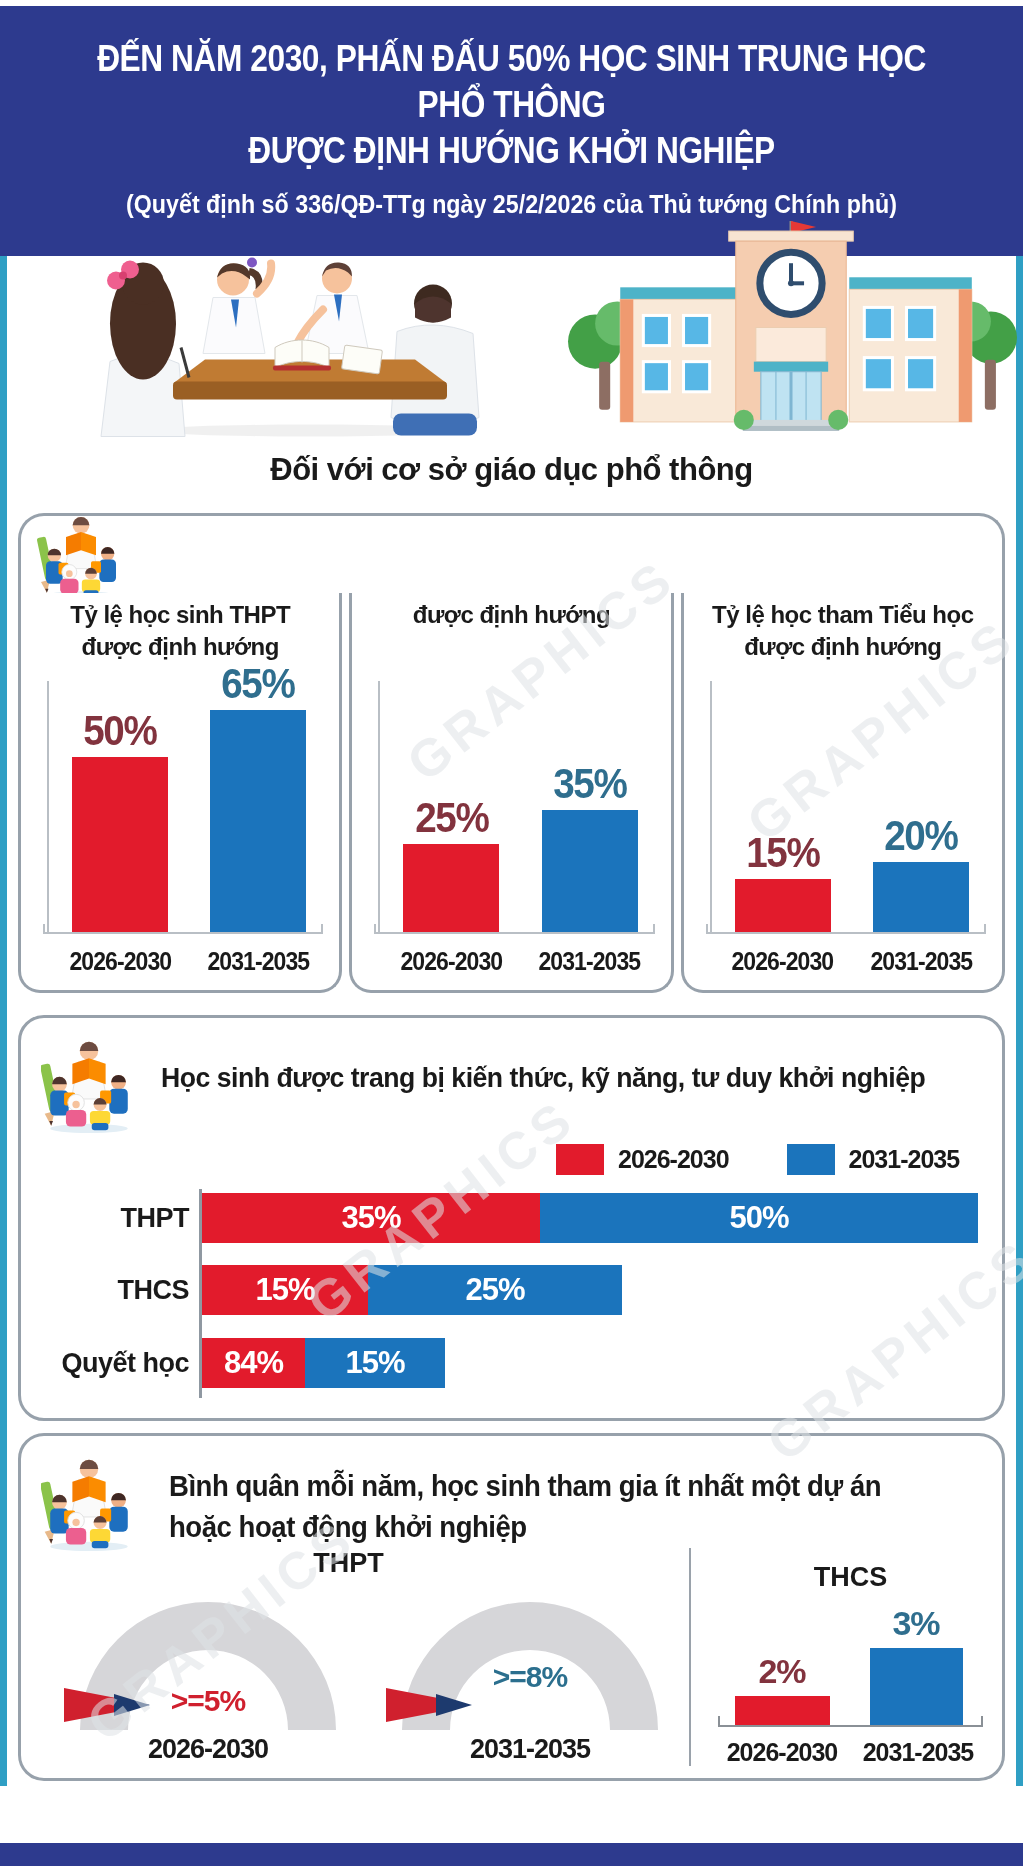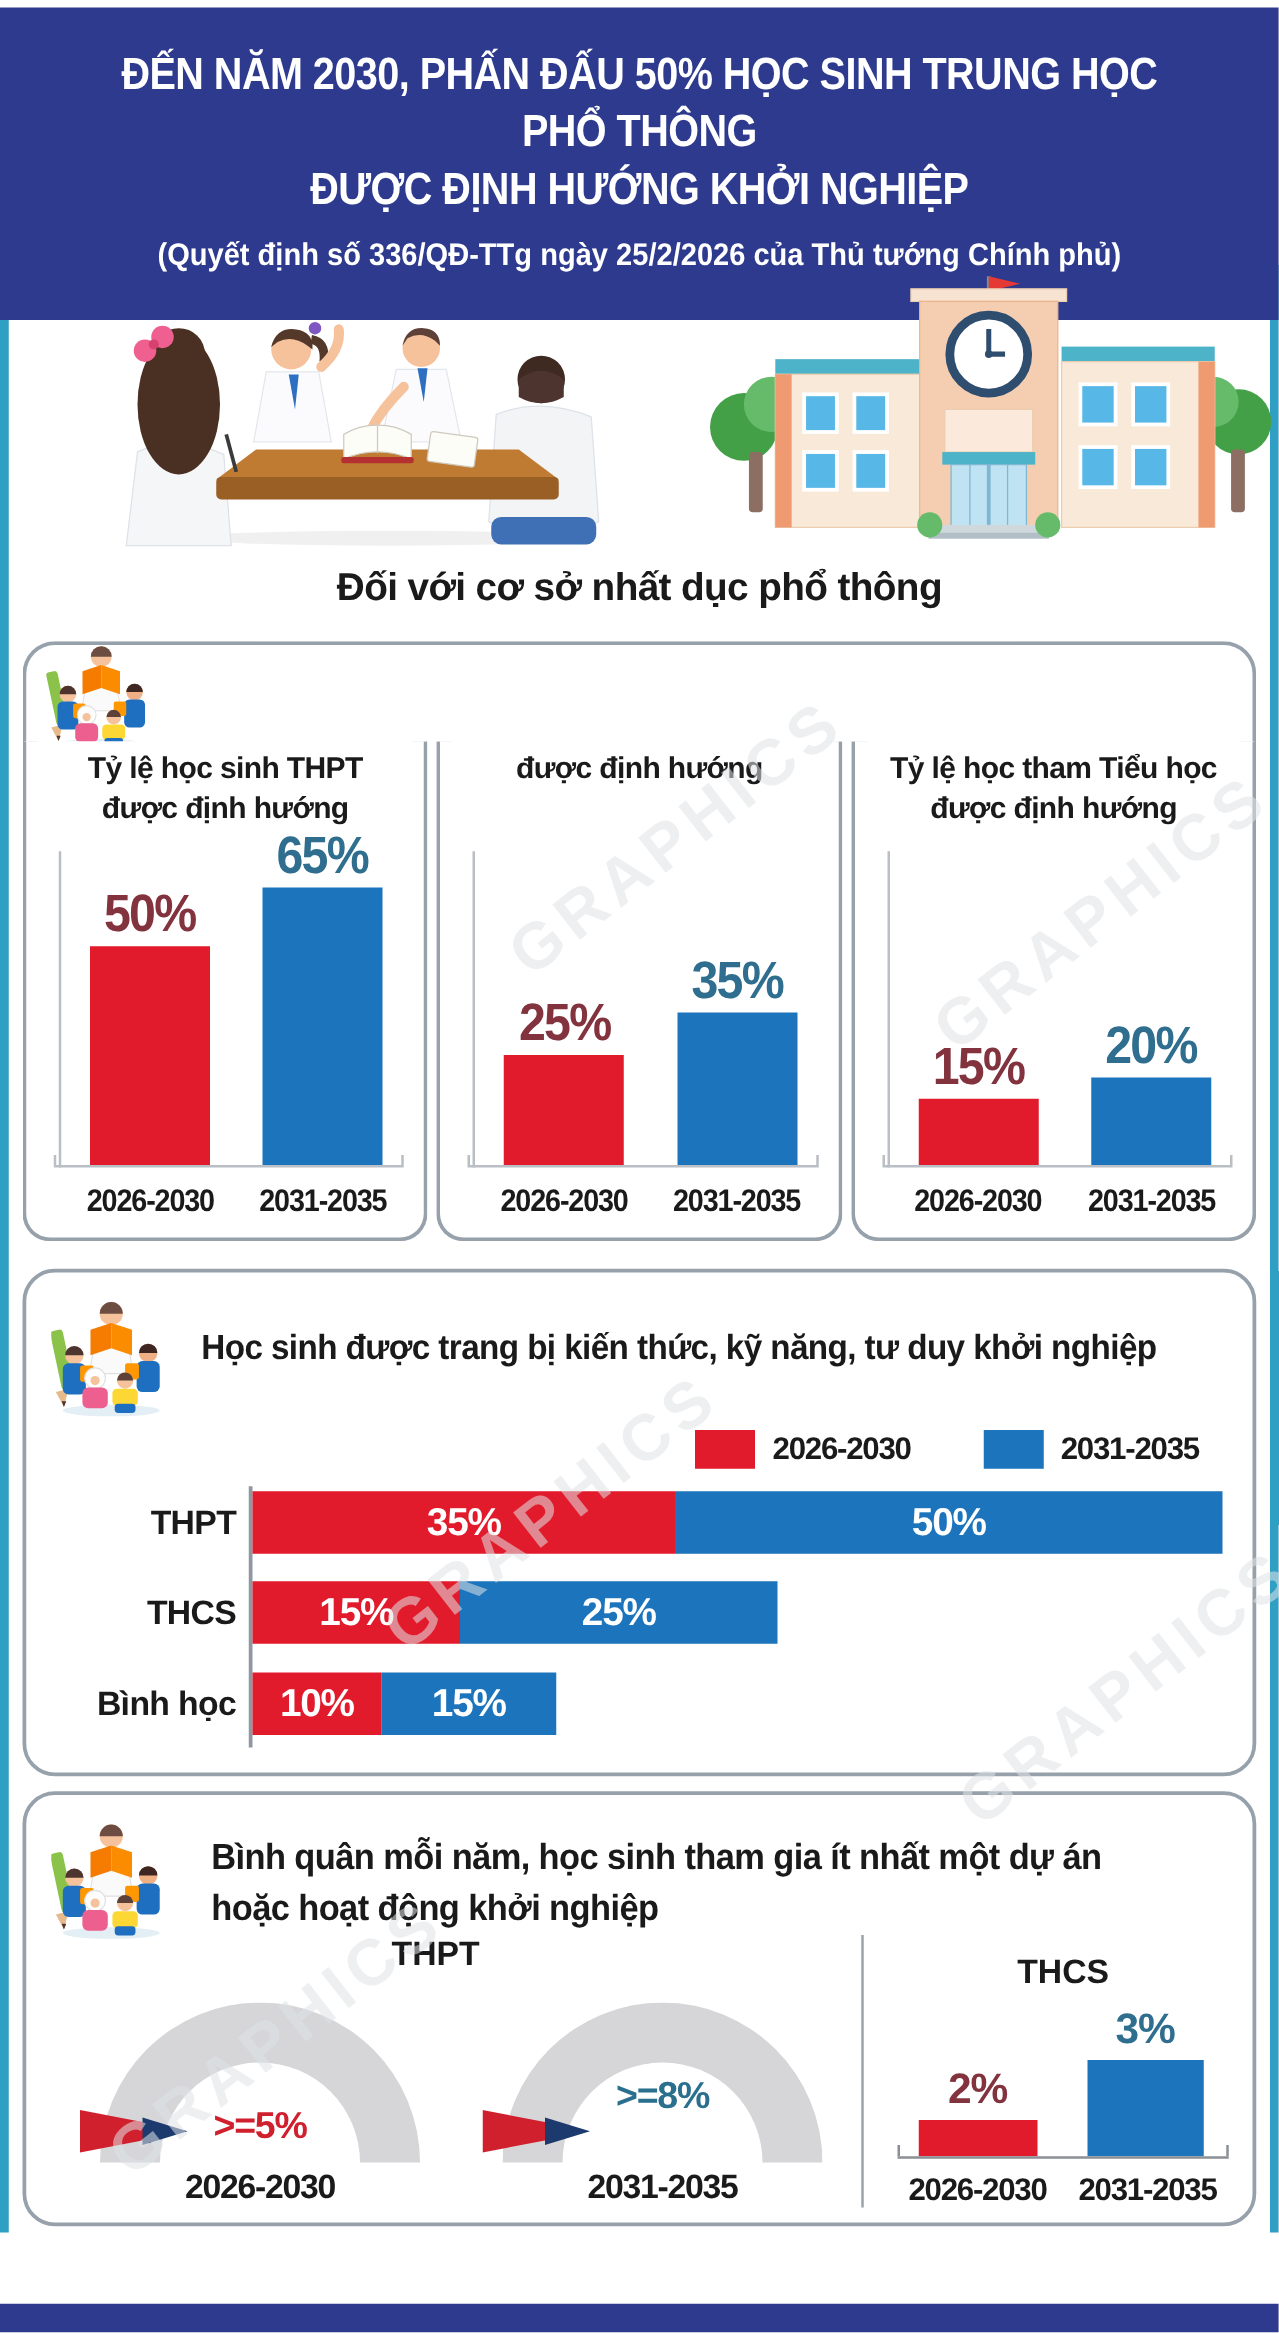--- a/index.html
+++ b/index.html
@@ -193,21 +193,21 @@
     <line x1="225" y1="152" x2="225" y2="202" stroke="#7fb6d2" stroke-width="3"></line>
     <line x1="210" y1="152" x2="210" y2="202" stroke="#7fb6d2"></line>
     <line x1="240" y1="152" x2="240" y2="202" stroke="#7fb6d2"></line>
     <rect x="185" y="200" width="80" height="6" fill="#cfd8dc"></rect>
     <rect x="177" y="206" width="96" height="5" fill="#b0bec5"></rect>
     <circle cx="178" cy="200" r="10" fill="#66bb6a"></circle>
     <circle cx="272" cy="200" r="10" fill="#66bb6a"></circle>
   </svg>
 </div>
 
-<div class="sec-title">Đối với cơ sở nhất dục phổ thông</div>
+<div class="sec-title">Đối với cơ sở giáo dục phổ thông</div>
 
 <div class="sec1-head">
   <span class="kicon">
     <svg class="kids-icon" style="width:92px;height:90px;" viewBox="0 0 104 108">
         <use href="#kids-icon-shape"></use>
       </svg>
   </span>
 </div>
 
 <div class="sec1-panels">
@@ -311,23 +311,23 @@
       </div>
     </div>
     <div class="hrow" style="top:82px;">
       <div class="hlabel">THCS</div>
       <div class="hbars">
         <div class="seg red" style="width:166px;">15%</div>
         <div class="seg blue" style="width:254px;">25%</div>
       </div>
     </div>
     <div class="hrow" style="top:155px;">
-      <div class="hlabel">Bình học</div>
+      <div class="hlabel">Quyết học</div>
       <div class="hbars">
-        <div class="seg red" style="width:103px;">10%</div>
+        <div class="seg red" style="width:103px;">84%</div>
         <div class="seg blue" style="width:140px;">15%</div>
       </div>
     </div>
   </div>
 </div>
 
 <div class="card sec3">
   <span class="kicon">
     <svg class="kids-icon" viewBox="0 0 104 108">
         <use href="#kids-icon-shape"></use>

